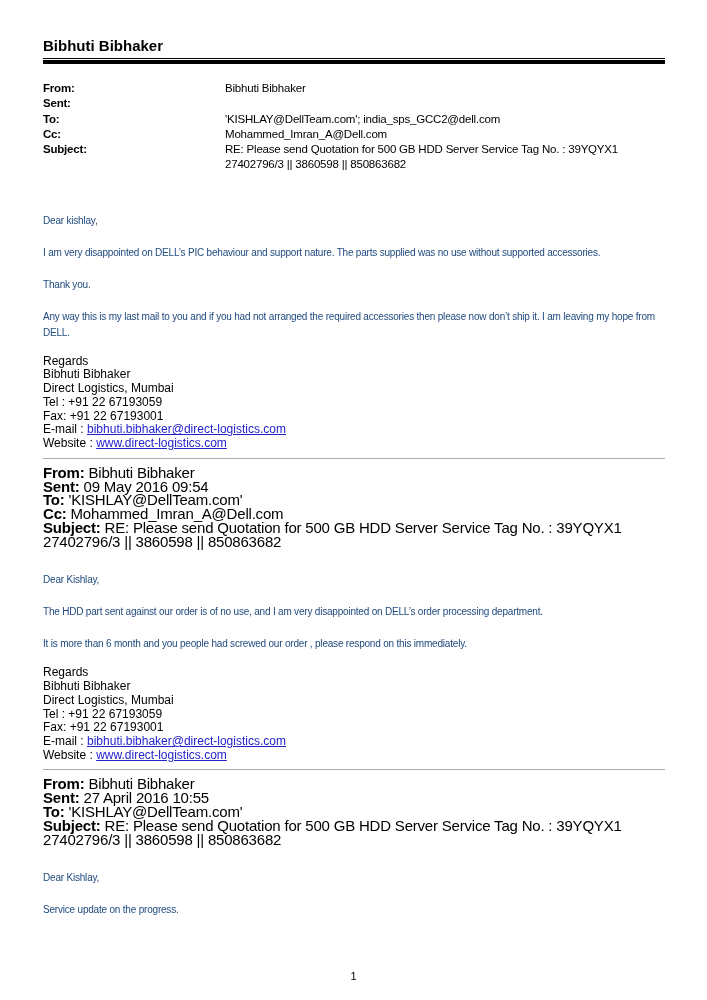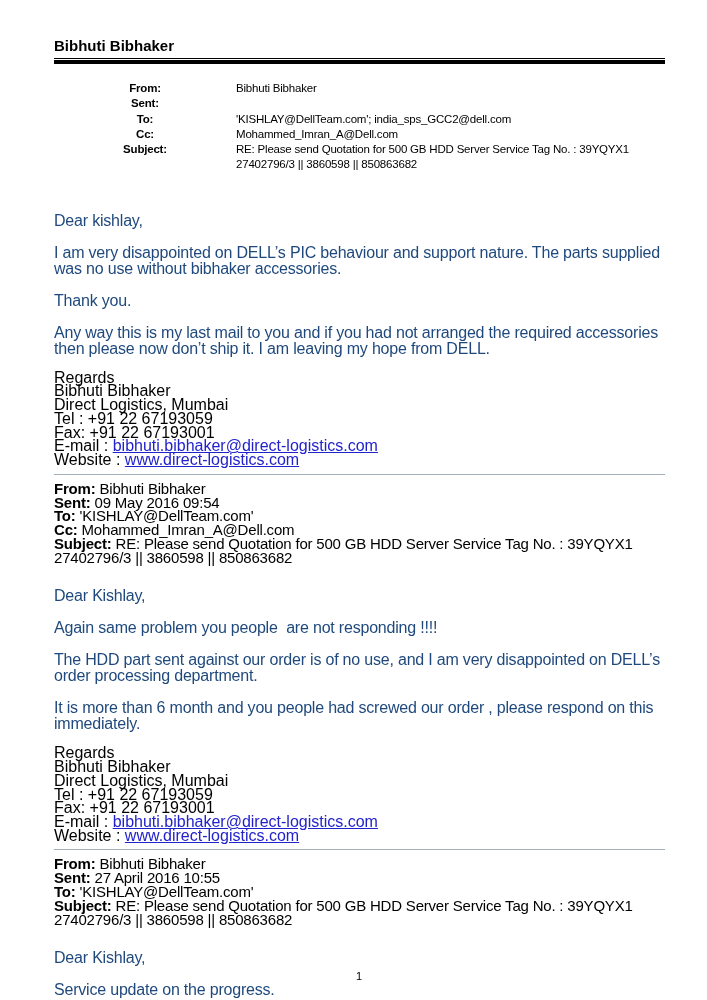--- a/index.html
+++ b/index.html
@@ -5,39 +5,39 @@
   * { box-sizing: border-box; }
   html, body { margin: 0; padding: 0; }
   body {
     width: 707px; height: 1000px;
     background: #ffffff;
     font-family: "Liberation Sans", sans-serif;
     color: #000;
     position: relative;
     overflow: hidden;
   }
-  .page { padding: 38px 42px 4px 43px; height: 100%; position: relative; margin-left: 11px; }
+  .page { padding: 38px 42px 4px 43px; height: 100%; position: relative; }
 
   .title {
     font-size: 15px; line-height: 16px; font-weight: 700; color: #000;
     margin: 0; padding-bottom: 4px;
     border-bottom: 1px solid var(--rule_black, #000);
   }
   .title-rule { height: 4px; background: var(--rule_black, #000); margin-top: 1px; }
 
   .hdr1 { margin-top: 17px; font-size: 11.5px; line-height: 15.3px; letter-spacing: -0.2px; color: #000; }
   .hdr1 .row { display: grid; grid-template-columns: 182px 1fr; }
-  .lab { font-weight: 700; text-align: center; }
+  .lab { font-weight: 700; }
 
-  .msg { color: var(--body_text_blue, #1F497D); font-size: 16px; line-height: 16px; letter-spacing: -0.2px; margin-top: 40px; }
+  .msg { color: var(--body_text_blue, #1F497D); font-size: 10px; line-height: 16px; letter-spacing: -0.2px; margin-top: 40px; }
   .msg p { margin: 16px 0 0 0; white-space: pre-wrap; }
   .msg p:first-child { margin-top: 0; }
   .msg-follow { margin-top: 24px; }
 
-  .sig { margin-top: 14px; font-size: 16px; line-height: 13.7px; color: #000; }
+  .sig { margin-top: 14px; font-size: 12px; line-height: 13.7px; color: #000; }
   .link { color: var(--link_blue, #2222CC); text-decoration: underline; cursor: pointer; }
 
   .divider { border: 0; border-top: 1px solid var(--divider_gray, #A3AEB8); margin: 7px 0 0 0; }
 
   .ihdr-block { margin-top: 7px; font-size: 15px; line-height: 13.8px; letter-spacing: -0.2px; color: #000; }
   .ihdr { margin: 0; }
 
   .footer { position: absolute; left: 0; bottom: 18px; width: 100%; text-align: center; font-size: 11px; color: #000; }
 </style>
 </head>
@@ -66,21 +66,21 @@
         <span class="val">Mohammed_Imran_A@Dell.com</span>
       </div>
       <div class="row">
         <span class="lab">Subject:</span>
         <span class="val">RE: Please send Quotation for 500 GB HDD Server Service Tag No. : 39YQYX1 27402796/3 || 3860598 || 850863682</span>
       </div>
     </div>
 
     <div class="msg">
       <p>Dear kishlay,</p>
-      <p>I am very disappointed on DELL’s PIC behaviour and support nature. The parts supplied was no use without bibhaker accessories.</p>
+      <p>I am very disappointed on DELL’s PIC behaviour and support nature. The parts supplied was no use without supported accessories.</p>
       <p>Thank you.</p>
       <p>Any way this is my last mail to you and if you had not arranged the required accessories then please now don’t ship it. I am leaving my hope from DELL.</p>
     </div>
 
     <div class="sig">
       <div>Regards</div>
       <div>Bibhuti Bibhaker</div>
       <div>Direct Logistics, Mumbai</div>
       <div>Tel : +91 22 67193059</div>
       <div>Fax: +91 22 67193001</div>
@@ -116,21 +116,20 @@
         <span>Mohammed_Imran_A@Dell.com</span>
       </p>
       <p class="ihdr">
         <span class="lab">Subject:</span>
         <span>RE: Please send Quotation for 500 GB HDD Server Service Tag No. : 39YQYX1 27402796/3 || 3860598 || 850863682</span>
       </p>
     </div>
 
     <div class="msg msg-follow">
       <p>Dear Kishlay,</p>
-      <p>Again same problem you people  are not responding !!!!</p>
       <p>The HDD part sent against our order is of no use, and I am very disappointed on DELL’s order processing department.</p>
       <p>It is more than 6 month and you people had screwed our order , please respond on this immediately.</p>
     </div>
 
     <div class="sig">
       <div>Regards</div>
       <div>Bibhuti Bibhaker</div>
       <div>Direct Logistics, Mumbai</div>
       <div>Tel : +91 22 67193059</div>
       <div>Fax: +91 22 67193001</div>

